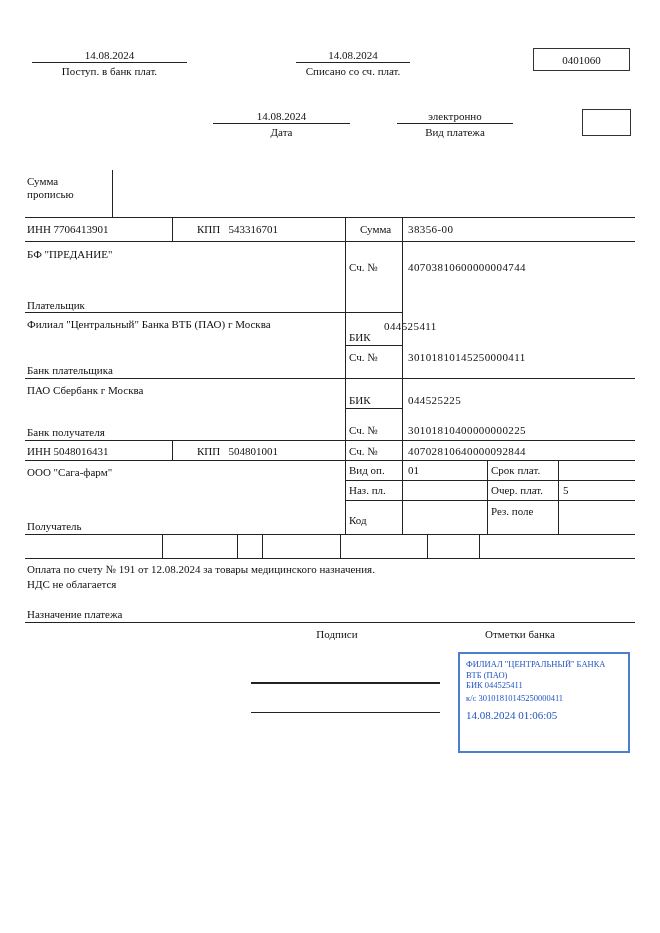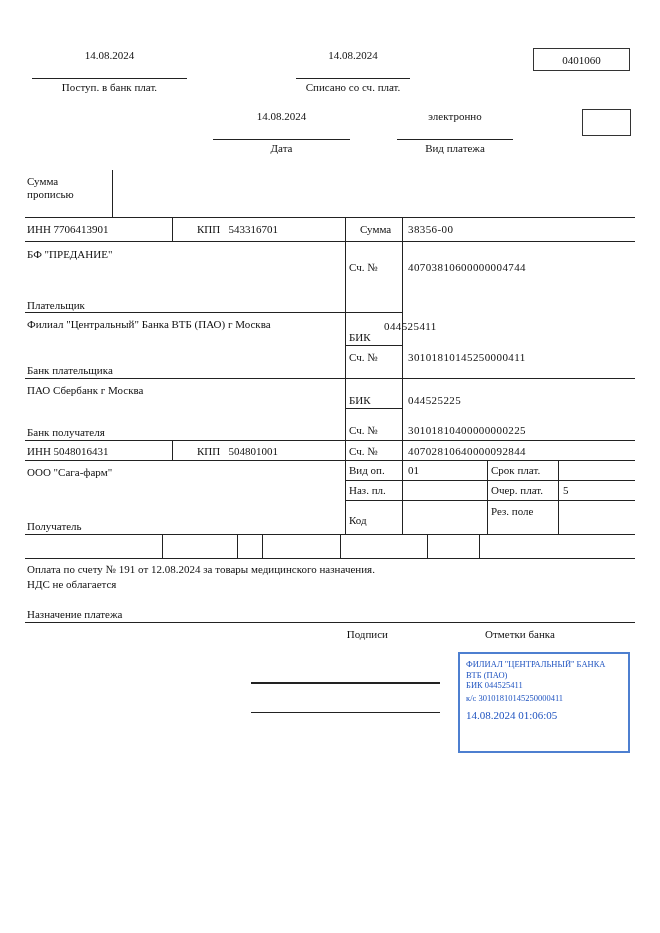--- a/index.html
+++ b/index.html
@@ -6,21 +6,21 @@
   .page {
     position:relative; width:660px; height:933px; margin:0 auto;
     background:#ffffff; overflow:hidden;
     font-family:"Liberation Serif", serif; font-size:11px; color:#111;
   }
   .txt { position:absolute; white-space:pre; line-height:1.15; }
   .wrap { white-space:normal; }
   .hline { position:absolute; height:1px; background:#222; }
   .vline { position:absolute; width:1px; background:#222; }
   .hdr-field { position:absolute; text-align:center; }
-  .hdr-value { border-bottom:1px solid #222; padding-bottom:17px; }
+  .hdr-value { border-bottom:1px solid #222; padding-bottom:1px; }
   .hdr-label { padding-top:2px; }
   .code-box {
     position:absolute; border:1.5px solid #333; text-align:center;
     display:flex; align-items:center; justify-content:center;
   }
   .bold { font-weight:bold; }
   .num { letter-spacing:0.4px; }
   .stamp-left {
     position:absolute; left:42px; top:653px; width:196px; height:50px;
     border:1px solid #a9c7ea; text-align:center; box-sizing:border-box;
@@ -134,21 +134,21 @@
   <div class="vline" style="left:340px;top:534px;height:24px"></div>
   <div class="vline" style="left:427px;top:534px;height:24px"></div>
   <div class="vline" style="left:479px;top:534px;height:24px"></div>
   <div class="hline" style="left:25px;top:558px;width:610px"></div>
 
   <div class="txt" style="left:27px;top:563px">Оплата по счету № 191 от 12.08.2024 за товары медицинского назначения.</div>
   <div class="txt" style="left:27px;top:578px">НДС не облагается</div>
   <div class="txt" style="left:27px;top:608px">Назначение платежа</div>
   <div class="hline" style="left:25px;top:622px;width:610px"></div>
 
-  <div class="txt" style="left:308px;top:628px;width:80px;text-align:right">Подписи</div>
+  <div class="txt" style="left:297px;top:628px;width:80px;text-align:center">Подписи</div>
   <div class="txt" style="left:470px;top:628px;width:100px;text-align:center">Отметки банка</div>
 
 
   <div class="sig-line" style="top:682px;height:1.5px"></div>
   <div class="sig-line" style="top:712px;height:1px"></div>
 
   <div class="stamp-right">
     <div class="blue stamp-small">ФИЛИАЛ "ЦЕНТРАЛЬНЫЙ" БАНКА</div>
     <div class="blue stamp-small">ВТБ (ПАО)</div>
     <div class="blue stamp-small">БИК 044525411</div>

